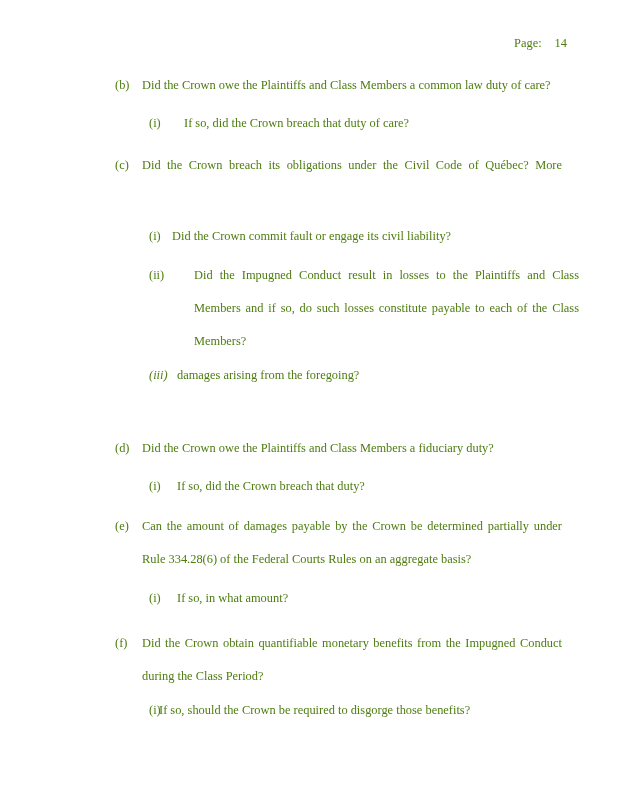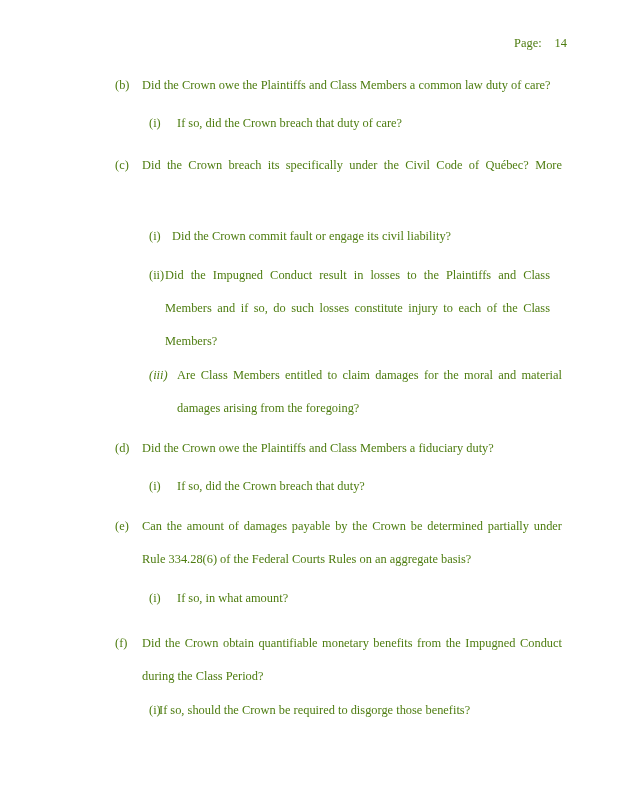--- a/index.html
+++ b/index.html
@@ -57,48 +57,47 @@
   </div>
   <div id="doc-body">
       <div class="item" style="top: 69px;">
         <span class="label" style="left: 115px;">(b)</span>
         <div class="text" style="left: 142px; width: 420px;">
           <div class="line"><span>Did the Crown owe the Plaintiffs and Class Members a common law duty of care?</span></div>
         </div>
       </div>
       <div class="item" style="top: 107px;">
         <span class="label" style="left: 149px;">(i)</span>
-        <div class="text" style="left: 177px; width: 385px;">
+        <div class="text" style="left: 184px; width: 385px;">
           <div class="line"><span>If so, did the Crown breach that duty of care?</span></div>
         </div>
       </div>
       <div class="item" style="top: 149px;">
         <span class="label" style="left: 115px;">(c)</span>
         <div class="text" style="left: 142px; width: 420px;">
-          <div class="line justify"><span>Did the Crown breach its specifically under the </span><span class="it">Civil Code of Québec</span><span>? More</span></div>
+          <div class="line justify"><span>Did the Crown breach its obligations under the </span><span class="it">Civil Code of Québec</span><span>? More</span></div>
         </div>
       </div>
       <div class="item" style="top: 220px;">
         <span class="label" style="left: 149px;">(i)</span>
         <div class="text" style="left: 172px; width: 385px;">
           <div class="line"><span>Did the Crown commit fault or engage its civil liability?</span></div>
         </div>
       </div>
       <div class="item" style="top: 259px;">
         <span class="label" style="left: 149px;">(ii)</span>
-        <div class="text" style="left: 165px; width: 385px;">
+        <div class="text" style="left: 194px; width: 385px;">
           <div class="line justify"><span>Did the Impugned Conduct result in losses to the Plaintiffs and Class</span></div>
-          <div class="line justify"><span>Members and if so, do such losses constitute injury to each of the Class</span></div>
+          <div class="line justify"><span>Members and if so, do such losses constitute payable to each of the Class</span></div>
           <div class="line"><span>Members?</span></div>
         </div>
       </div>
       <div class="item" style="top: 359px;">
         <span class="label" style="left: 149px; font-style: italic;">(iii)</span>
         <div class="text" style="left: 177px; width: 385px;">
-          <div class="line justify"><span>Are Class Members entitled to claim damages for the moral and material</span></div>
           <div class="line"><span>damages arising from the foregoing?</span></div>
         </div>
       </div>
       <div class="item" style="top: 432px;">
         <span class="label" style="left: 115px;">(d)</span>
         <div class="text" style="left: 142px; width: 420px;">
           <div class="line"><span>Did the Crown owe the Plaintiffs and Class Members a fiduciary duty?</span></div>
         </div>
       </div>
       <div class="item" style="top: 470px;">

